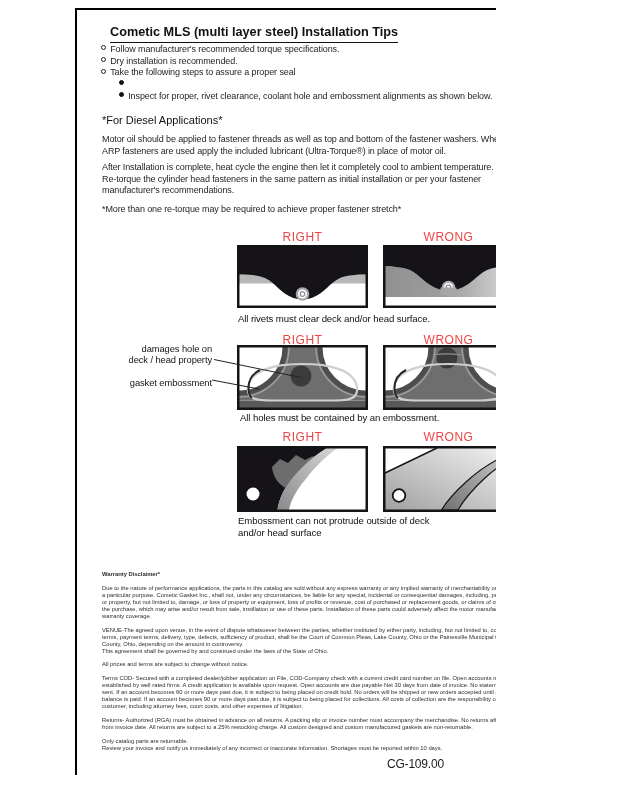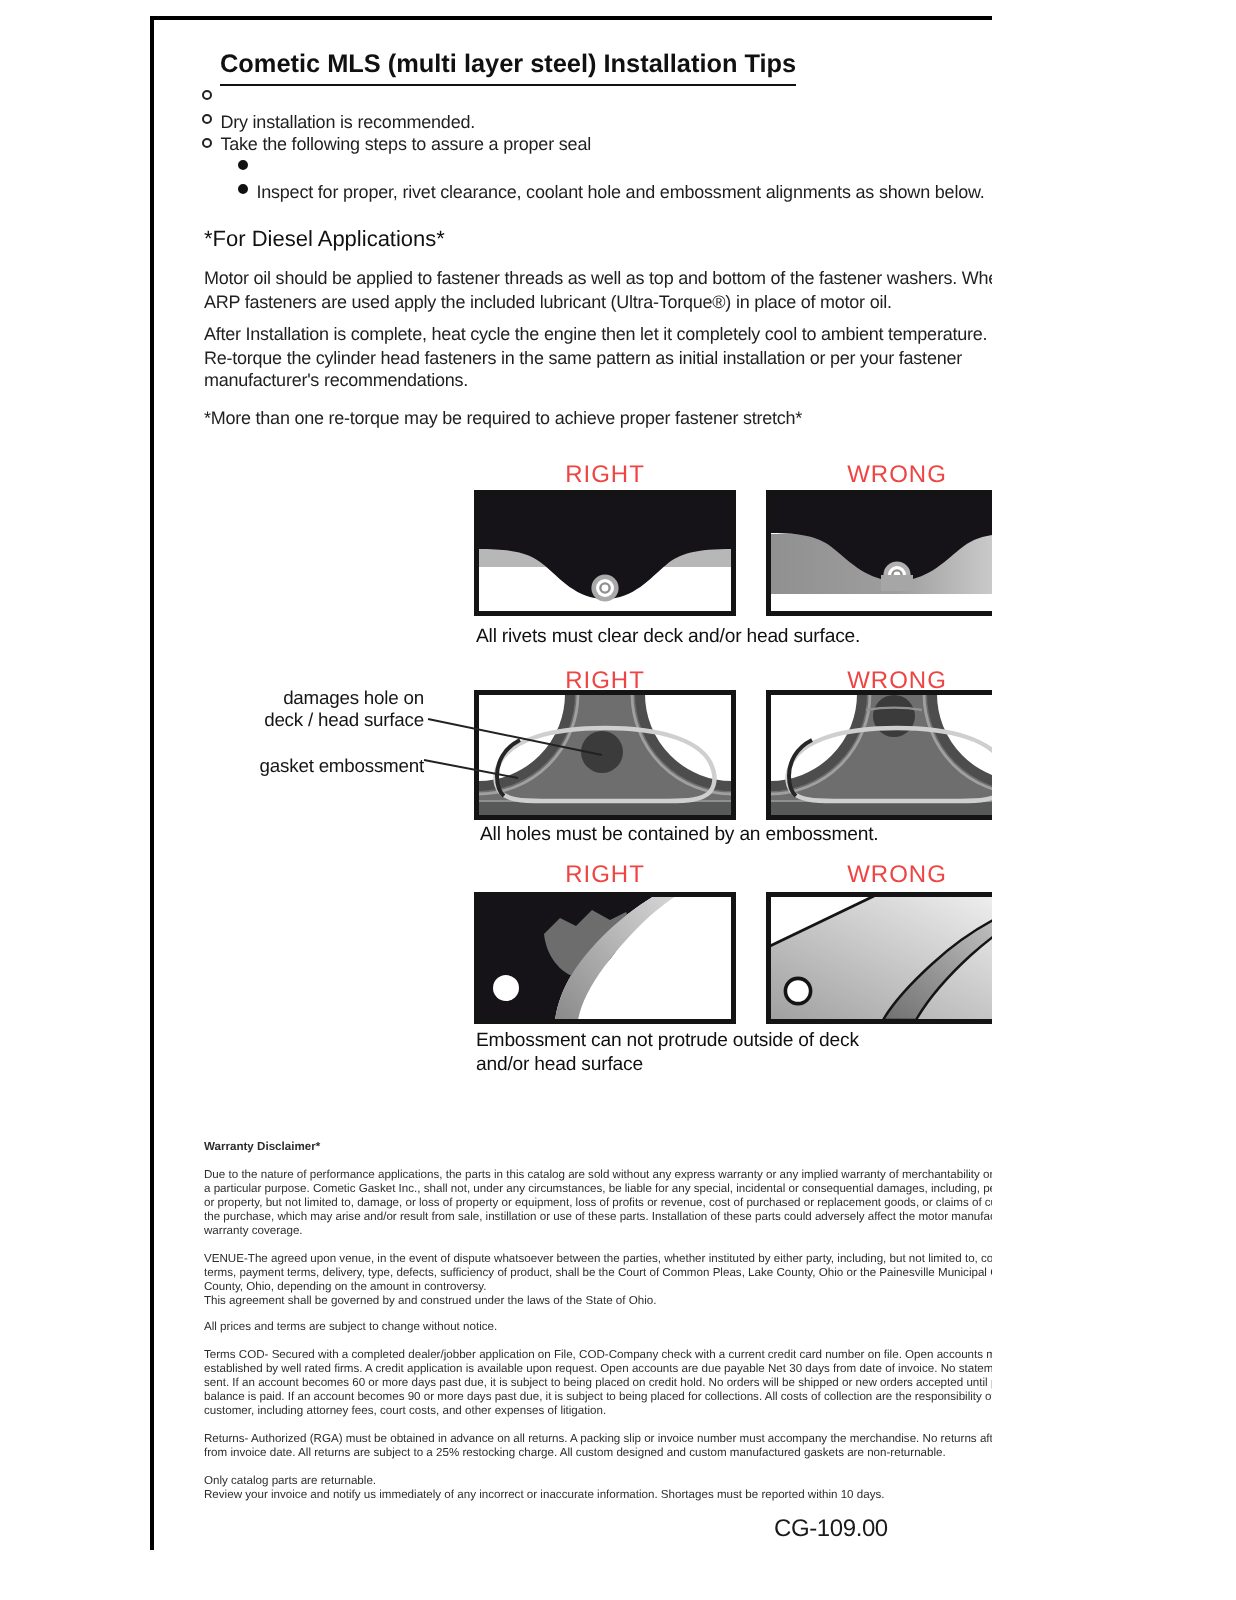--- a/index.html
+++ b/index.html
@@ -42,21 +42,21 @@
 </head>
 <body>
 
 <div id="page">
 
   <div class="abs rule-top"></div>
   <div class="abs rule-left"></div>
 
   <div class="abs title">Cometic MLS (multi layer steel) Installation Tips</div>
 
-  <div class="abs bullet" style="top:44px"><span class="bm"></span></div>
+  <div class="abs bullet" style="top:44px"><span class="bm"></span><span>Follow manufacturer's recommended torque specifications.</span></div>
   <div class="abs bullet" style="top:55.7px"><span class="bm"></span><span>Dry installation is recommended.</span></div>
   <div class="abs bullet" style="top:67.4px"><span class="bm"></span><span>Take the following steps to assure a proper seal</span></div>
   <div class="abs bullet sub" style="top:79px"><span class="bm"></span></div>
   <div class="abs bullet sub" style="top:90.7px"><span class="bm"></span><span>Inspect for proper, rivet clearance, coolant hole and embossment alignments as shown below.</span></div>
 
   <div class="abs h2">*For Diesel Applications*</div>
   <div class="abs para" style="top:134px">Motor oil should be applied to fastener threads as well as top and bottom of the fastener washers. When ARP fasteners are used apply the included lubricant (Ultra-Torque®) in place of motor oil.</div>
   <div class="abs para" style="top:162px">After Installation is complete, heat cycle the engine then let it completely cool to ambient temperature. Re-torque the cylinder head fasteners in the same pattern as initial installation or per your fastener manufacturer's recommendations.</div>
   <div class="abs para note" style="top:204px">*More than one re-torque may be required to achieve proper fastener stretch*</div>
 
@@ -97,21 +97,21 @@
     <rect x="1.25" y="1.25" width="128.5" height="60.5" fill="none" stroke="#141414" stroke-width="2.5"></rect>
   </svg>
 
   <div class="abs caption" style="left:238px;top:313px">All rivets must clear deck and/or head surface.</div>
 
   <div class="abs rw-label" style="left:237px;top:333px">RIGHT</div>
   <div class="abs rw-label" style="left:383px;top:333px">WRONG</div>
 
   <div class="abs side-label" style="top:344px">
     <span>damages hole on</span><br>
-    <span>deck / head surface</span>
+    <span>deck / head property</span>
   </div>
   <div class="abs side-label" style="top:377.5px">gasket embossment</div>
 
   <svg class="abs leader" style="left:209px;top:351px" width="100" height="44" viewBox="0 0 100 44">
     <line x1="5" y1="8.5" x2="92" y2="26.5" stroke="#222" stroke-width="1"></line>
     <line x1="3" y1="29" x2="50" y2="38" stroke="#222" stroke-width="1"></line>
   </svg>
 
   <svg class="abs diag" style="left:237px;top:345px" width="131" height="65" viewBox="0 0 131 65">
     <rect width="131" height="65" fill="#6e6e6e"></rect>

